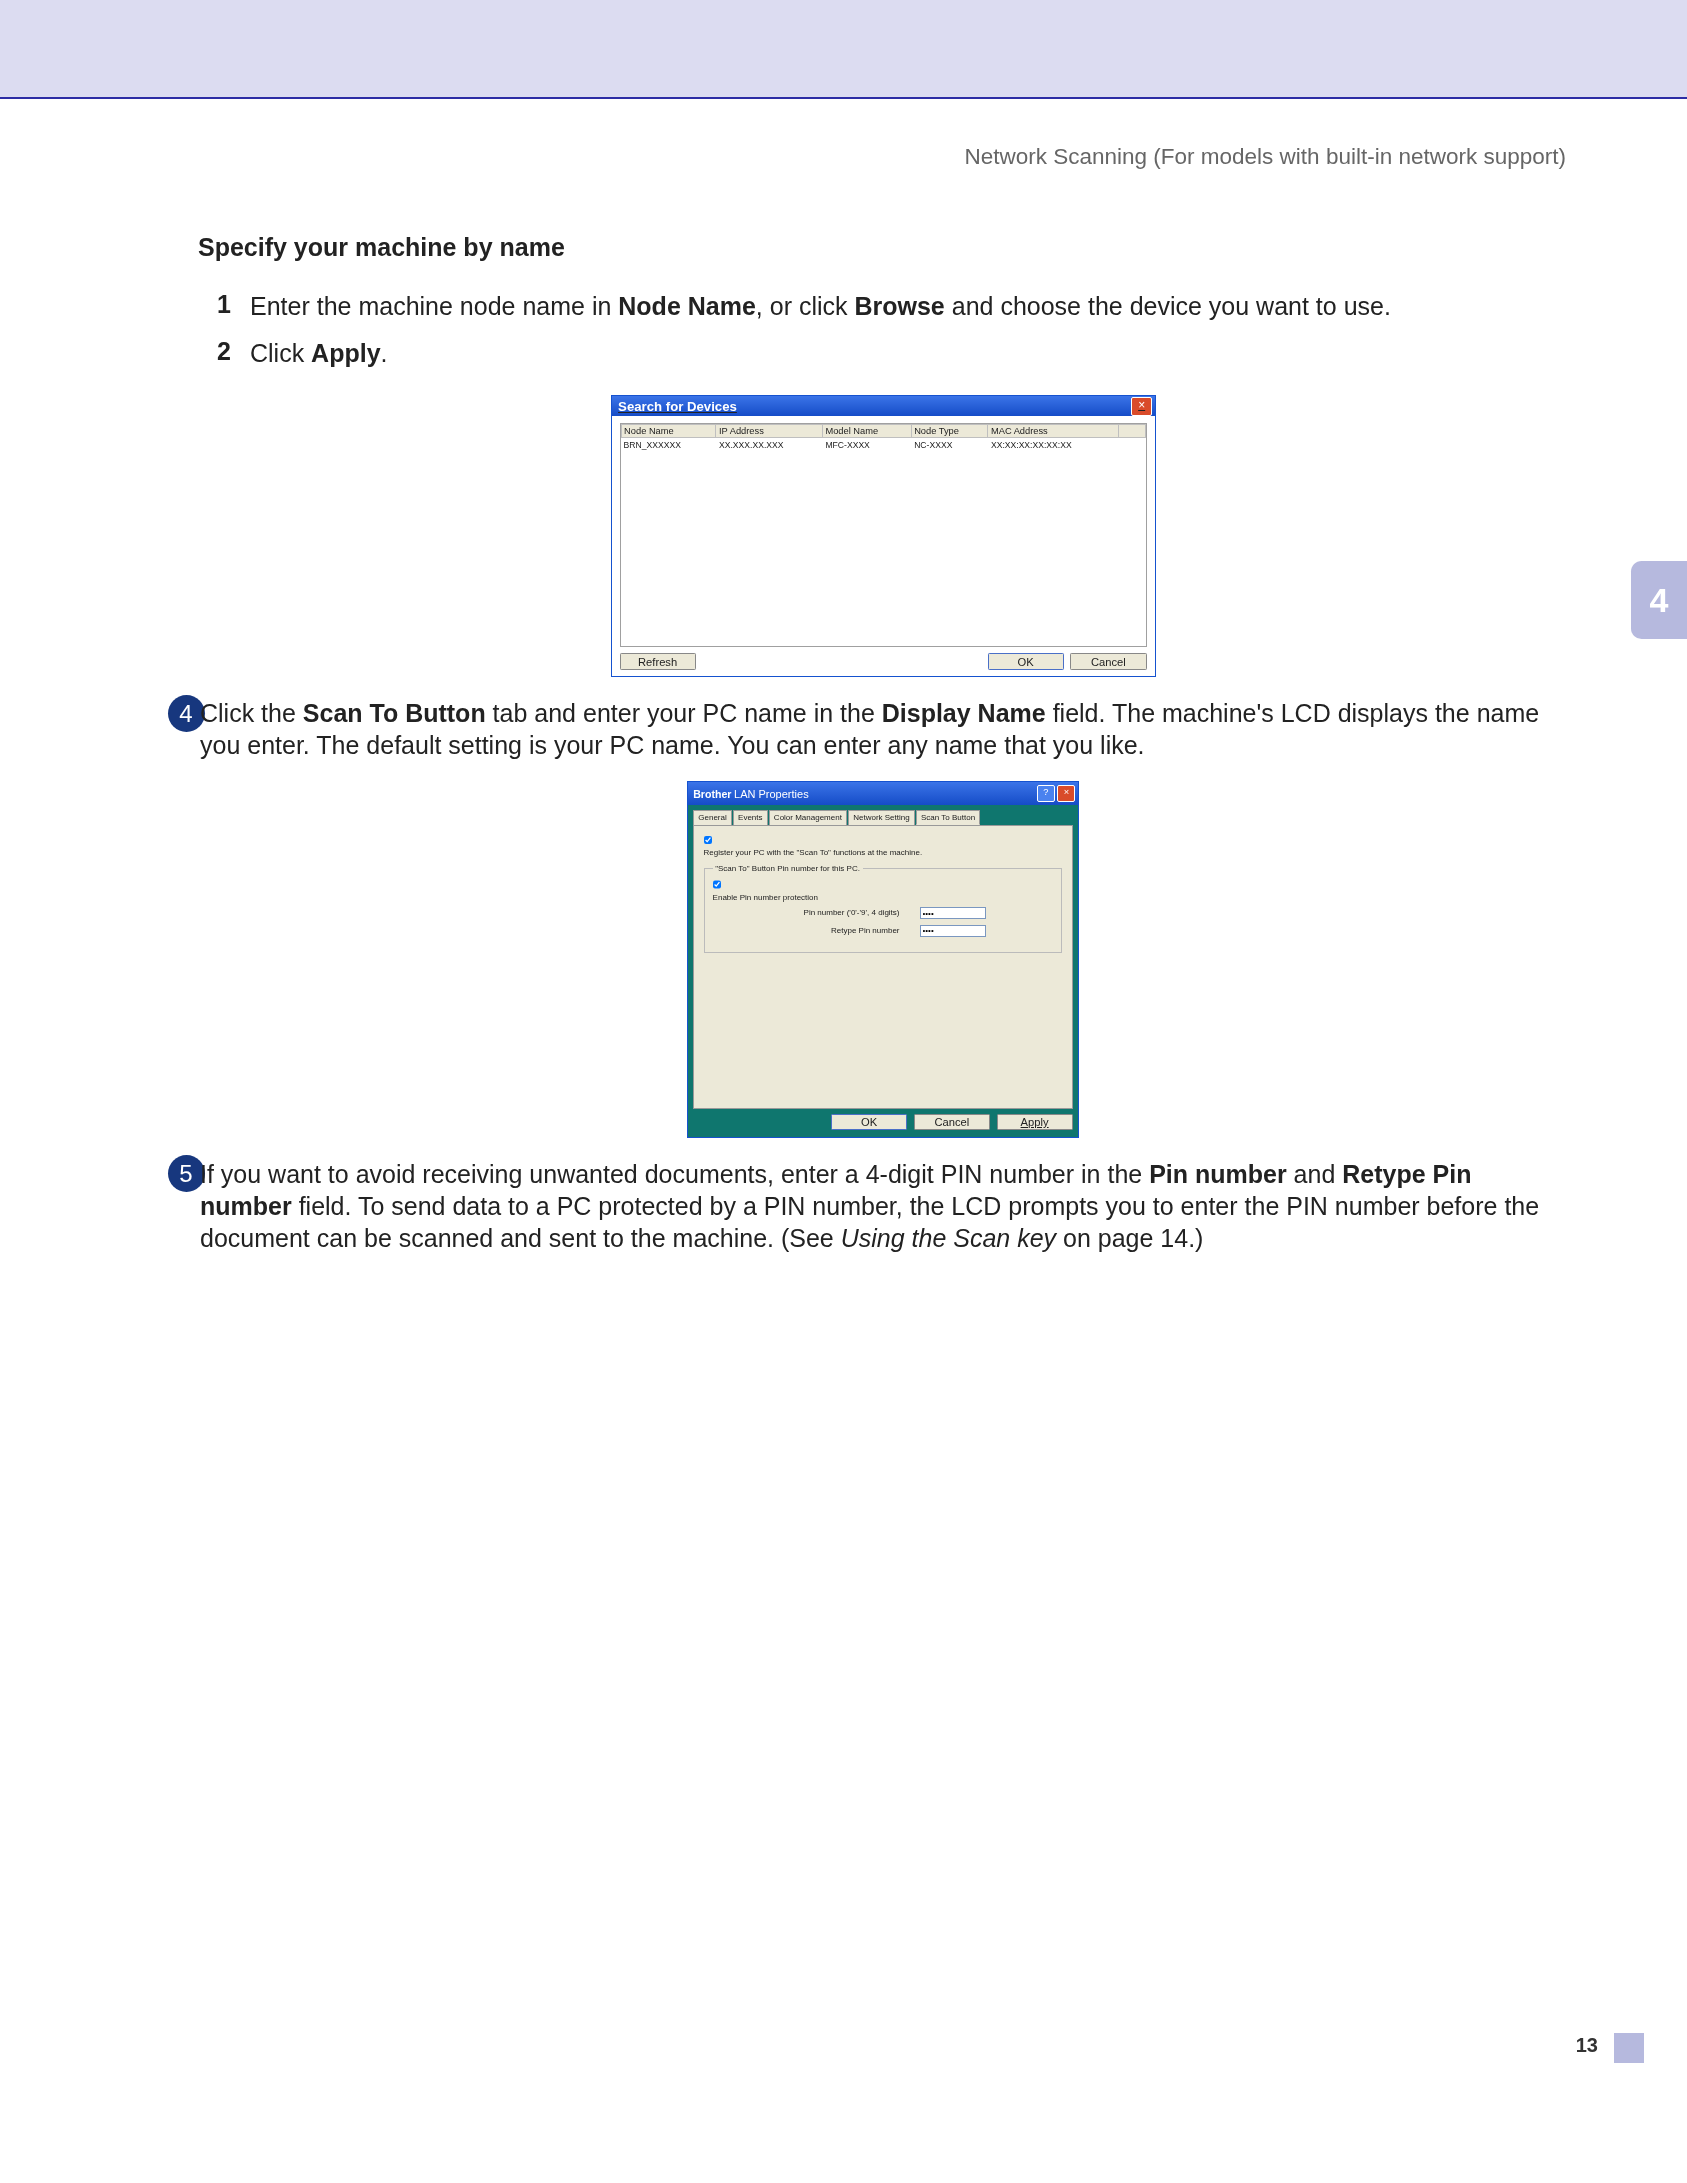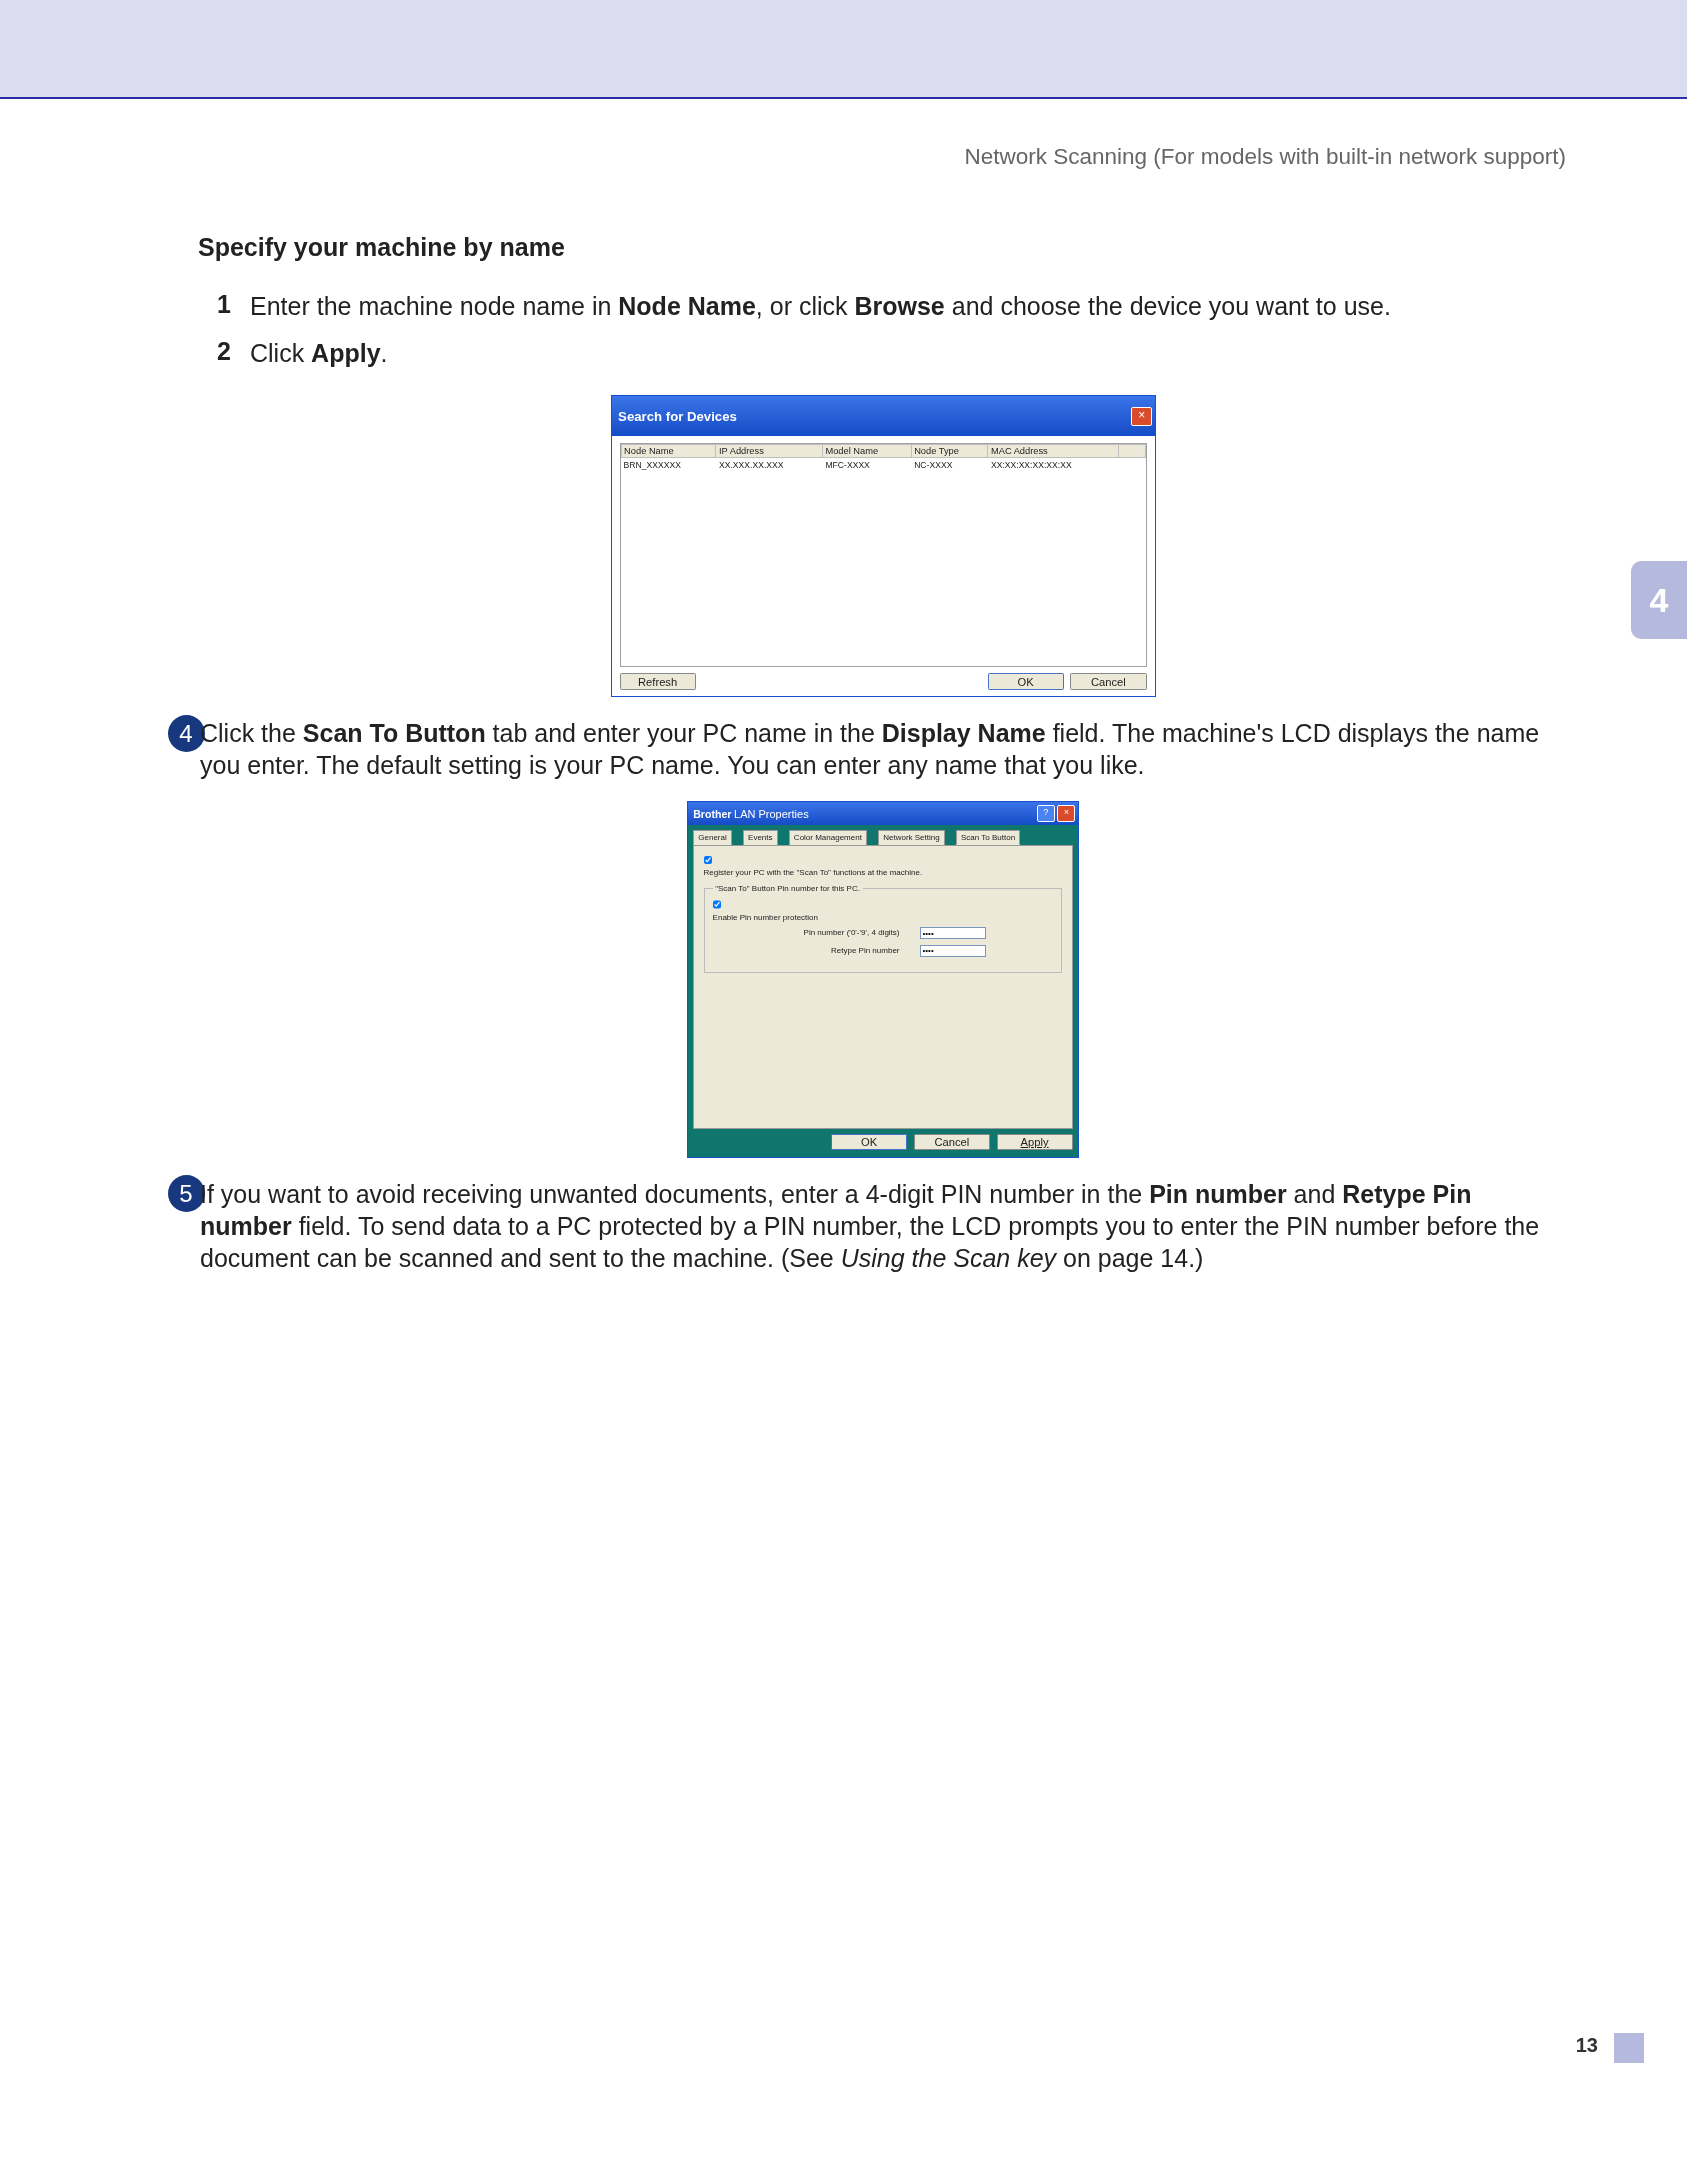--- a/index.html
+++ b/index.html
@@ -125,25 +125,26 @@
   }
 
   
   .win1{
     margin:26.5px auto 20px auto;
     width:543px;
     border:0.7px solid #1552cf;
     background:#fff;
   }
   .win1 .titlebar{
-    height:40px;
+    height:20px;
     background:linear-gradient(#3b74e8,#154cc7);
     display:flex;
     align-items:center;
     padding:0 2.6px;
+    text-decoration:underline;
   }
   .win1 .titlebar .ttl{
     flex:1;
     color:#fff;
     font-weight:bold;
     font-size:13.2px;
     padding-left:4px;
   }
   .win1 .titlebar .xbtn{
     width:18.5px;height:17px;
@@ -220,21 +221,21 @@
     flex:1;color:#fff;font-weight:normal;font-size:11px;
   }
   .win2 .titlebar .helpbtn{
     width:16px;height:14.6px;background:#4a82ef;border:0.7px solid #fff;color:#fff;font-size:9.3px;text-align:center;line-height:13.2px;border-radius:2px;
   }
   .win2 .titlebar .xbtn{
     width:16px;height:14.6px;background:#d94b2a;border:0.7px solid #fff;color:#fff;font-size:9.3px;text-align:center;line-height:13.2px;border-radius:2px;
   }
   .win2 .tabs{
     display:flex;
-    gap:12px;
+    gap:2px;
     padding:5.3px 5.3px 0 5.3px;
     font-size:8px;
   }
   .win2 .tab{
     background:#ece9d8;
     border:0.7px solid #999;
     border-bottom:none;
     padding:2px 4px;
     margin-right:-0.7px;
     position:relative;

